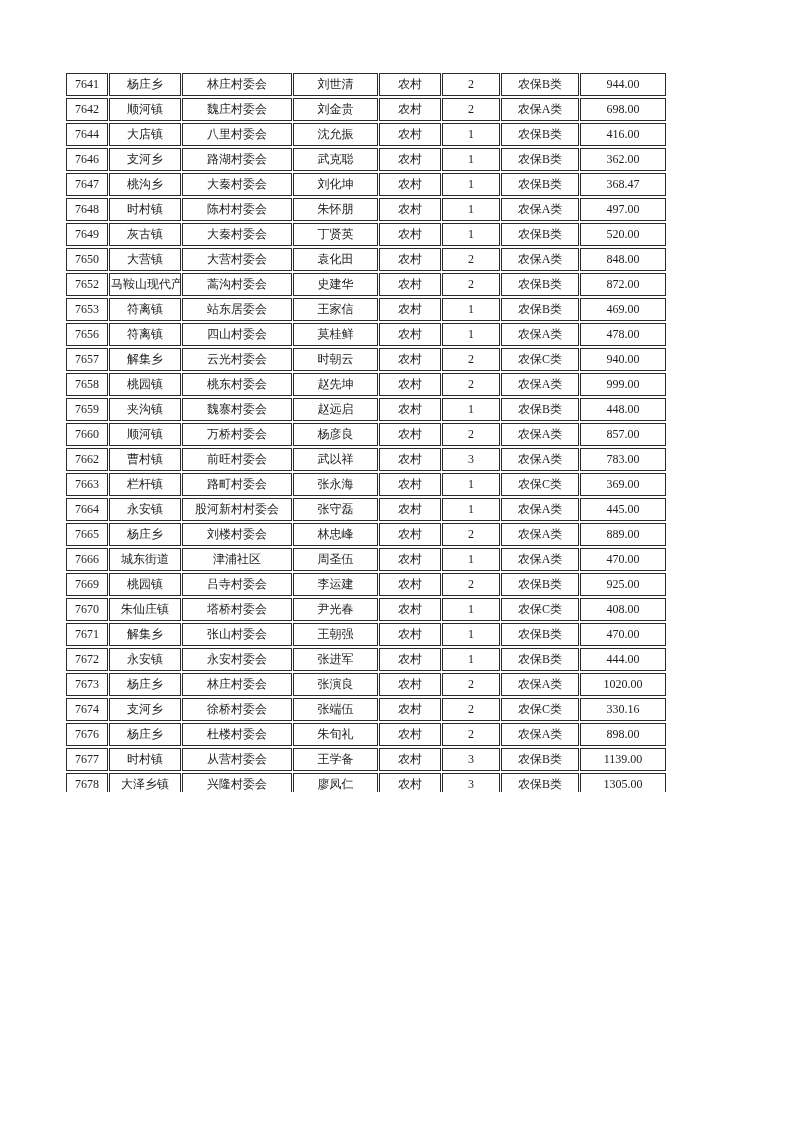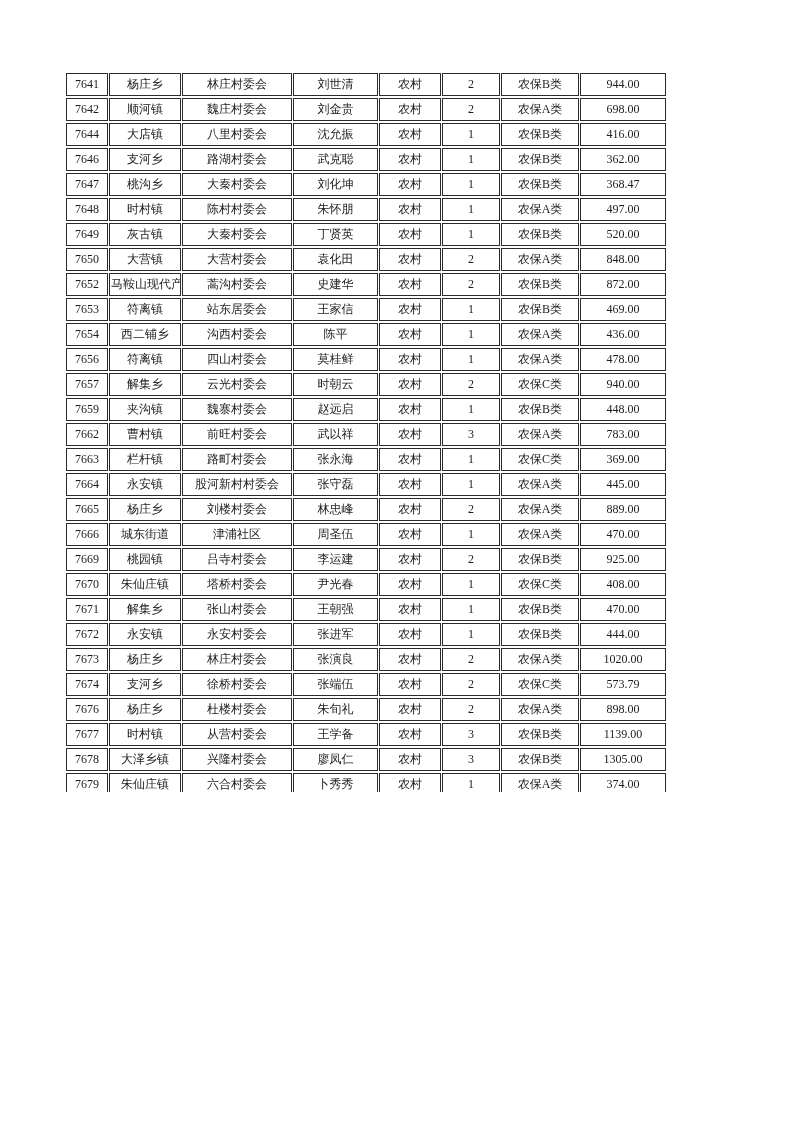--- a/index.html
+++ b/index.html
@@ -156,60 +156,70 @@
           <td>7653</td>
           <td>符离镇</td>
           <td>站东居委会</td>
           <td>王家信</td>
           <td>农村</td>
           <td>1</td>
           <td>农保B类</td>
           <td>469.00</td>
         </tr>
         <tr>
-          <td>7654</td>
-          <td>西二铺乡</td>
-          <td>沟西村委会</td>
-          <td>陈平</td>
-          <td>农村</td>
-          <td>1</td>
-          <td>农保A类</td>
-          <td>436.00</td>
-        </tr>
-        <tr>
           <td>7656</td>
           <td>符离镇</td>
           <td>四山村委会</td>
           <td>莫桂鲜</td>
           <td>农村</td>
           <td>1</td>
           <td>农保A类</td>
           <td>478.00</td>
         </tr>
         <tr>
           <td>7657</td>
           <td>解集乡</td>
           <td>云光村委会</td>
           <td>时朝云</td>
           <td>农村</td>
           <td>2</td>
           <td>农保C类</td>
           <td>940.00</td>
         </tr>
         <tr>
+          <td>7658</td>
+          <td>桃园镇</td>
+          <td>桃东村委会</td>
+          <td>赵先坤</td>
+          <td>农村</td>
+          <td>2</td>
+          <td>农保A类</td>
+          <td>999.00</td>
+        </tr>
+        <tr>
           <td>7659</td>
           <td>夹沟镇</td>
           <td>魏寨村委会</td>
           <td>赵远启</td>
           <td>农村</td>
           <td>1</td>
           <td>农保B类</td>
           <td>448.00</td>
         </tr>
         <tr>
+          <td>7660</td>
+          <td>顺河镇</td>
+          <td>万桥村委会</td>
+          <td>杨彦良</td>
+          <td>农村</td>
+          <td>2</td>
+          <td>农保A类</td>
+          <td>857.00</td>
+        </tr>
+        <tr>
           <td>7662</td>
           <td>曹村镇</td>
           <td>前旺村委会</td>
           <td>武以祥</td>
           <td>农村</td>
           <td>3</td>
           <td>农保A类</td>
           <td>783.00</td>
         </tr>
         <tr>
@@ -303,21 +313,21 @@
           <td>1020.00</td>
         </tr>
         <tr>
           <td>7674</td>
           <td>支河乡</td>
           <td>徐桥村委会</td>
           <td>张端伍</td>
           <td>农村</td>
           <td>2</td>
           <td>农保C类</td>
-          <td>573.79</td>
+          <td>330.16</td>
         </tr>
         <tr>
           <td>7676</td>
           <td>杨庄乡</td>
           <td>杜楼村委会</td>
           <td>朱旬礼</td>
           <td>农村</td>
           <td>2</td>
           <td>农保A类</td>
           <td>898.00</td>

